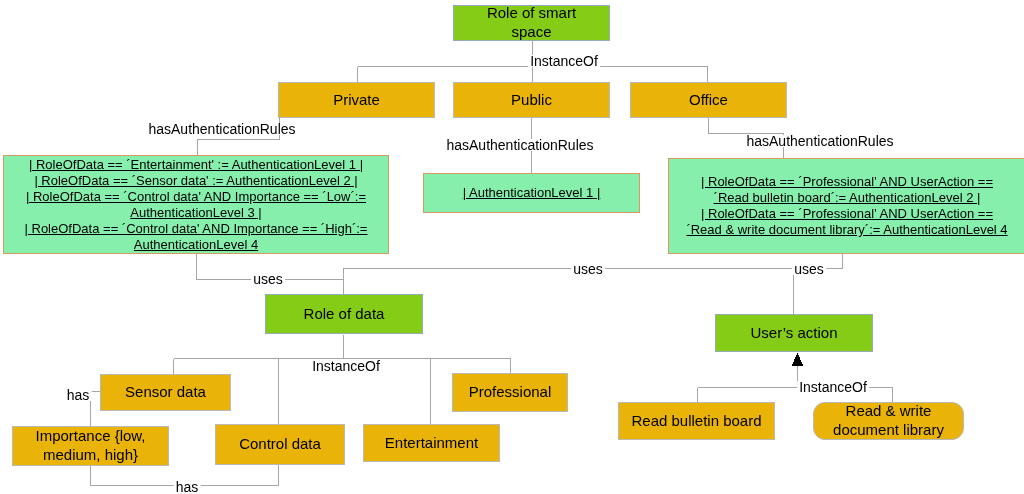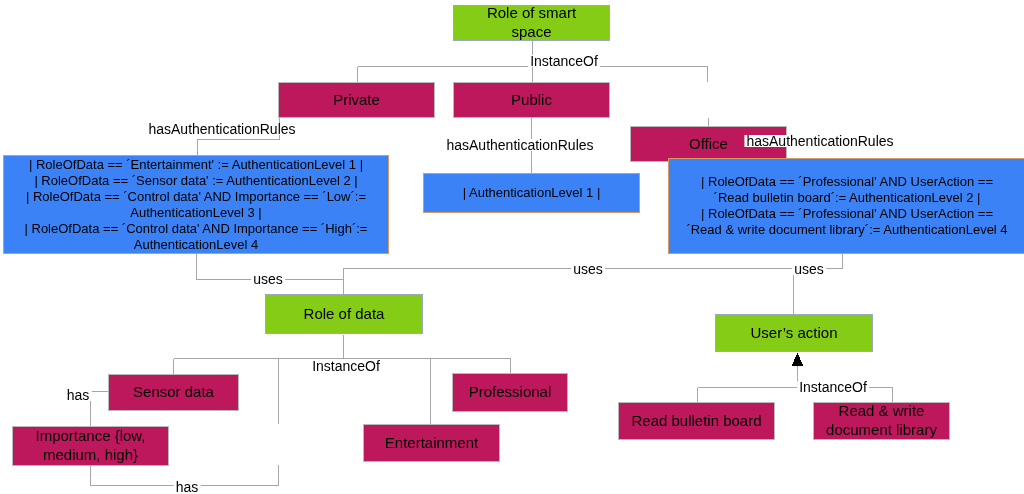--- a/index.html
+++ b/index.html
@@ -3,25 +3,25 @@
 <meta charset="utf-8">
 <style>
   html,body{margin:0;padding:0;background:#fff;}
   .canvas{
     position:relative;width:1024px;height:494px;background:#ffffff;
     font-family:"Liberation Sans",sans-serif;color:#000;overflow:hidden;
   }
   svg.edges{position:absolute;left:0;top:0;width:1024px;height:494px;}
   .node{
     position:absolute;display:flex;flex-direction:column;align-items:center;justify-content:center;
-    text-align:center;background:#be185d;border:1px solid #b9b9b9;
+    text-align:center;background:#eab308;border:1px solid #b9b9b9;
     font-size:15px;line-height:1.25;box-sizing:border-box;
   }
   .node.blue{background:#84cc16;border-color:#98abbc;}
-  .node.orange{background:#3b82f6;border-color:#d79b62;font-size:13px;line-height:16px;}
+  .node.orange{background:#86efac;border-color:#d79b62;font-size:13px;line-height:16px;text-decoration:underline;}
   .edge-label{
     position:absolute;transform:translate(-50%,-50%);background:#ffffff;
     font-size:14px;line-height:12px;padding:0 2px;white-space:nowrap;
   }
 </style>
 </head>
 <body>
 
 <div class="canvas">
 
@@ -44,21 +44,21 @@
     <span>Role of smart</span>
     <span>space</span>
   </div>
 
   <div class="node" style="left:278px;top:82px;width:157px;height:36px;">
     <span>Private</span>
   </div>
   <div class="node" style="left:453px;top:82px;width:157px;height:36px;">
     <span>Public</span>
   </div>
-  <div class="node" style="left:630px;top:82px;width:157px;height:36px;margin-top:44px;">
+  <div class="node" style="left:630px;top:82px;width:157px;height:36px;">
     <span>Office</span>
   </div>
 
   <div class="node orange" style="left:3px;top:155px;width:386px;height:99px;">
     <span>| RoleOfData == ´Entertainment' := AuthenticationLevel 1 |</span>
     <span>| RoleOfData == ´Sensor data' := AuthenticationLevel 2 |</span>
     <span>| RoleOfData == ´Control data' AND Importance == ´Low´:=</span>
     <span>AuthenticationLevel 3 |</span>
     <span>| RoleOfData == ´Control data' AND Importance == ´High´:=</span>
     <span>AuthenticationLevel 4</span>
@@ -76,43 +76,46 @@
   </div>
 
   <div class="node blue" style="left:265px;top:294px;width:158px;height:40px;">
     <span>Role of data</span>
   </div>
 
   <div class="node blue" style="left:715px;top:314px;width:158px;height:38px;">
     <span>User’s action</span>
   </div>
 
-  <div class="node" style="left:108px;top:374px;width:131px;height:37px;">
+  <div class="node" style="left:100px;top:374px;width:131px;height:37px;">
     <span>Sensor data</span>
   </div>
 
   <div class="node" style="left:12px;top:426px;width:157px;height:40px;">
     <span>Importance {low,</span>
     <span>medium, high}</span>
   </div>
 
+  <div class="node" style="left:215px;top:424px;width:130px;height:41px;">
+    <span>Control data</span>
+  </div>
 
   <div class="node" style="left:363px;top:424px;width:137px;height:38px;">
     <span>Entertainment</span>
   </div>
 
   <div class="node" style="left:452px;top:373px;width:116px;height:39px;">
     <span>Professional</span>
   </div>
 
   <div class="node" style="left:618px;top:402px;width:157px;height:38px;">
     <span>Read bulletin board</span>
   </div>
 
-  <div class="node" style="left:813px;top:402px;width:137px;height:38px;">
+  <div class="node" style="left:813px;top:402px;width:151px;height:38px;border-radius:12px;">
     <span>Read &amp; write</span>
     <span>document library</span>
   </div>
 
   <div class="edge-label" style="left:564px;top:61px;">InstanceOf</div>
   <div class="edge-label" style="left:222px;top:129px;">hasAuthenticationRules</div>
   <div class="edge-label" style="left:520px;top:145px;">hasAuthenticationRules</div>
   <div class="edge-label" style="left:820px;top:141px;">hasAuthenticationRules</div>
   <div class="edge-label" style="left:268px;top:279px;">uses</div>
   <div class="edge-label" style="left:588px;top:269px;">uses</div>

